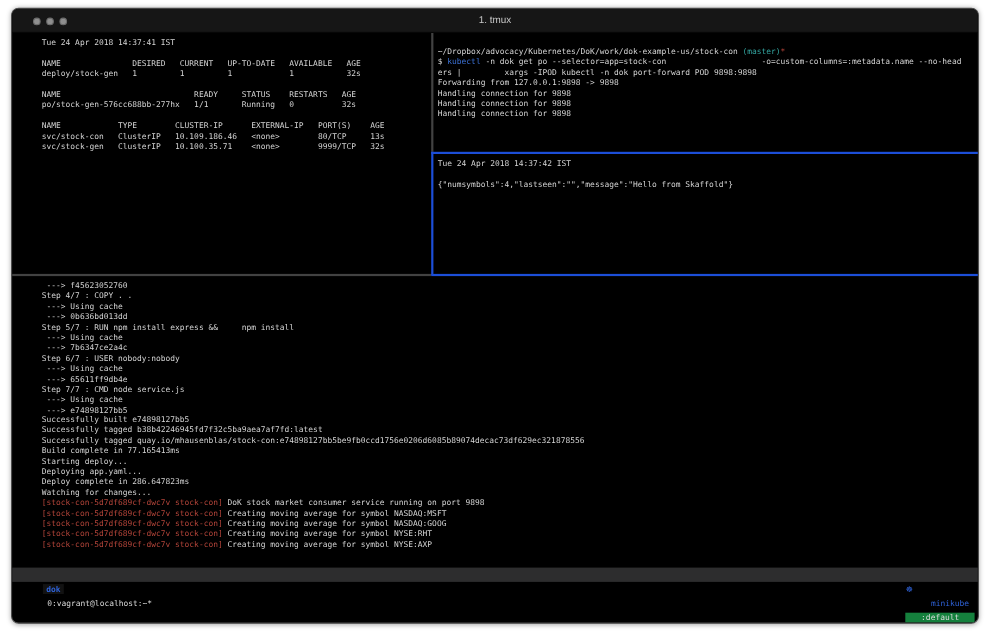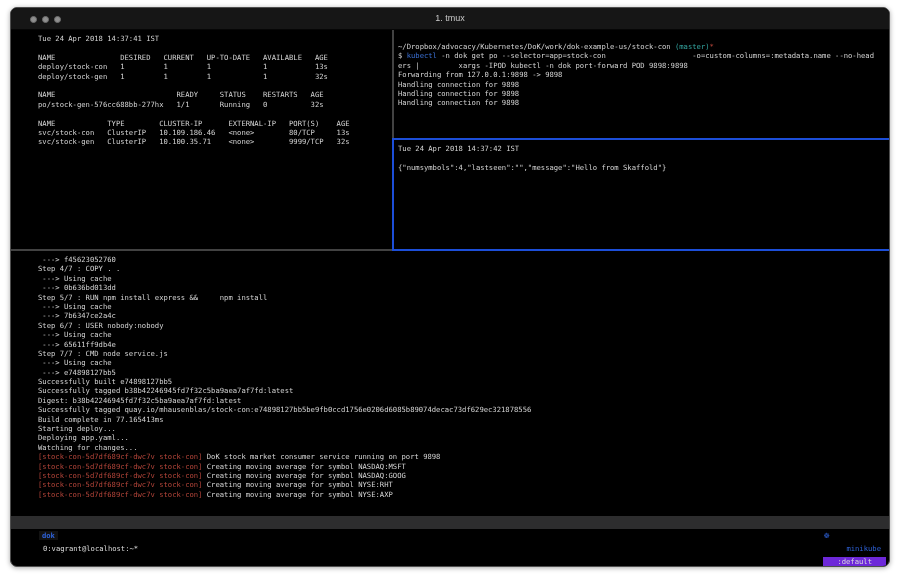--- a/index.html
+++ b/index.html
@@ -44,21 +44,21 @@
   .statusbar {
     position:absolute; left:0; top:508px; width:878px; height:13px;
     font-size:7.2px; line-height:13px; color:#dcdcdc;
     white-space:pre;
   }
   .sb-left { position:absolute; left:2px; top:0; }
   .sb-session { background:#121212; padding:0 3px; font-weight:bold;text-align:center; }
   .sb-window { padding-left:4px; }
   .sb-right { position:absolute; right:3px; top:0; }
   .sb-icon { font-family:"DejaVu Sans", sans-serif; font-size:7.2px; }
-  .sb-namespace { background:#6d28d9; padding:0 14px; }
+  .sb-namespace { background:#15803d; padding:0 14px; }
 </style>
 </head>
 <body>
 
 <div class="window" style="background: rgb(0, 0, 0);">
 
   <div class="titlebar" style="background: rgb(22, 22, 22);">
     <div class="lights">
       <span class="light"></span>
       <span class="light"></span>
@@ -66,21 +66,20 @@
     </div>
     <div class="title">1. tmux</div>
   </div>
 
   <div class="content">
 
     <div class="pane pane-tl">
         <div class="tl"><span>Tue 24 Apr 2018 14:37:41 IST</span></div>
         <div class="tl"><span></span></div>
         <div class="tl"><span>NAME               DESIRED   CURRENT   UP-TO-DATE   AVAILABLE   AGE</span></div>
-        <div class="tl"><span>deploy/stock-con   1         1         1            1           13s</span></div>
         <div class="tl"><span>deploy/stock-gen   1         1         1            1           32s</span></div>
         <div class="tl"><span></span></div>
         <div class="tl"><span>NAME                            READY     STATUS    RESTARTS   AGE</span></div>
         <div class="tl"><span>po/stock-gen-576cc688bb-277hx   1/1       Running   0          32s</span></div>
         <div class="tl"><span></span></div>
         <div class="tl"><span>NAME            TYPE        CLUSTER-IP      EXTERNAL-IP   PORT(S)    AGE</span></div>
         <div class="tl"><span>svc/stock-con   ClusterIP   10.109.186.46   &lt;none&gt;        80/TCP     13s</span></div>
         <div class="tl"><span>svc/stock-gen   ClusterIP   10.100.35.71    &lt;none&gt;        9999/TCP   32s</span></div>
       </div>
 
@@ -109,25 +108,25 @@
         <div class="tl"><span> ---&gt; Using cache</span></div>
         <div class="tl"><span> ---&gt; 7b6347ce2a4c</span></div>
         <div class="tl"><span>Step 6/7 : USER nobody:nobody</span></div>
         <div class="tl"><span> ---&gt; Using cache</span></div>
         <div class="tl"><span> ---&gt; 65611ff9db4e</span></div>
         <div class="tl"><span>Step 7/7 : CMD node service.js</span></div>
         <div class="tl"><span> ---&gt; Using cache</span></div>
         <div class="tl"><span> ---&gt; e74898127bb5</span></div>
         <div class="tl"><span>Successfully built e74898127bb5</span></div>
         <div class="tl"><span>Successfully tagged b38b42246945fd7f32c5ba9aea7af7fd:latest</span></div>
-        <div class="tl"><span>Digest: b38b42246945fd7f32c5ba9aea7af7fd:latest</span></div>
         <div class="tl"><span>Successfully tagged quay.io/mhausenblas/stock-con:e74898127bb5be9fb0ccd1756e0206d6085b89074decac73df629ec321878556</span></div>
         <div class="tl"><span>Build complete in 77.165413ms</span></div>
         <div class="tl"><span>Starting deploy...</span></div>
         <div class="tl"><span>Deploying app.yaml...</span></div>
+        <div class="tl"><span>Deploy complete in 286.647823ms</span></div>
         <div class="tl"><span>Watching for changes...</span></div>
         <div class="tl"><span style="color: rgb(181, 69, 58);">[stock-con-5d7df689cf-dwc7v stock-con]</span><span> DoK stock market consumer service running on port 9898</span></div>
         <div class="tl"><span style="color: rgb(181, 69, 58);">[stock-con-5d7df689cf-dwc7v stock-con]</span><span> Creating moving average for symbol NASDAQ:MSFT</span></div>
         <div class="tl"><span style="color: rgb(181, 69, 58);">[stock-con-5d7df689cf-dwc7v stock-con]</span><span> Creating moving average for symbol NASDAQ:GOOG</span></div>
         <div class="tl"><span style="color: rgb(181, 69, 58);">[stock-con-5d7df689cf-dwc7v stock-con]</span><span> Creating moving average for symbol NYSE:RHT</span></div>
         <div class="tl"><span style="color: rgb(181, 69, 58);">[stock-con-5d7df689cf-dwc7v stock-con]</span><span> Creating moving average for symbol NYSE:AXP</span></div>
       </div>
 
     <div class="divider vdiv-top" style="background: rgb(66, 66, 66);"></div>
     <div class="divider hdiv-right-top" style="background: rgb(28, 78, 216);"></div>

